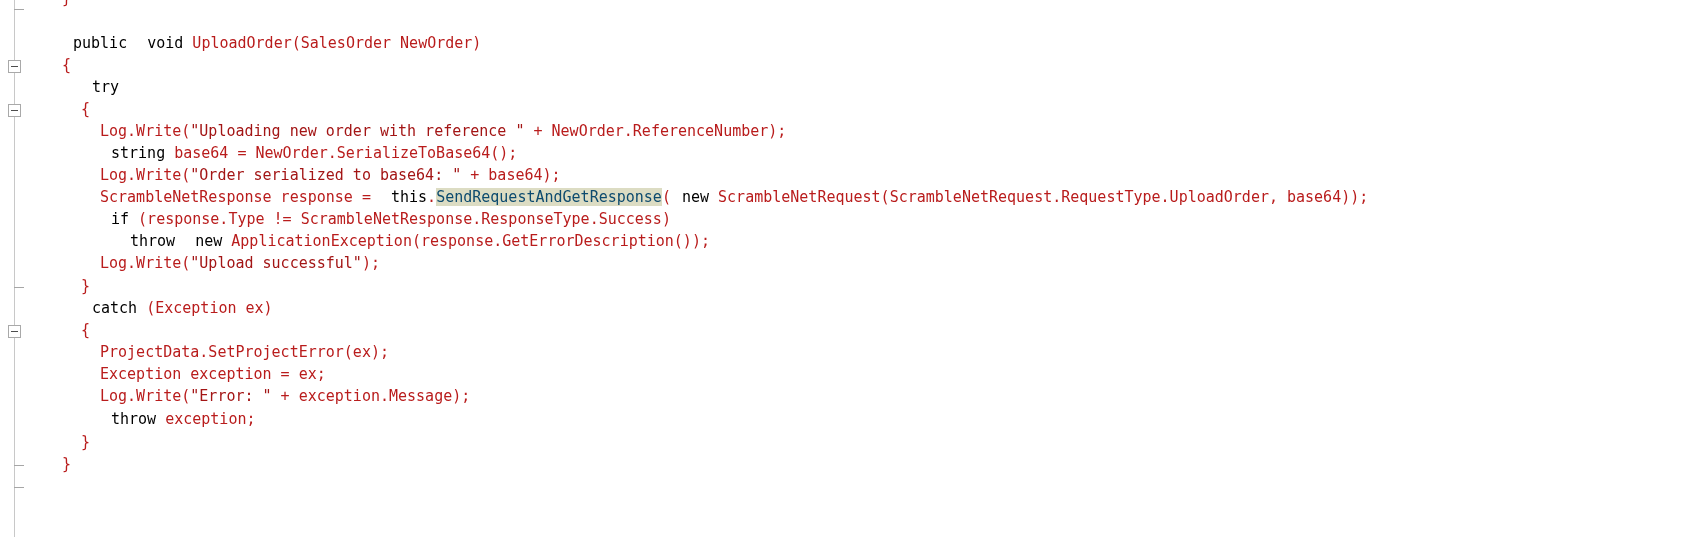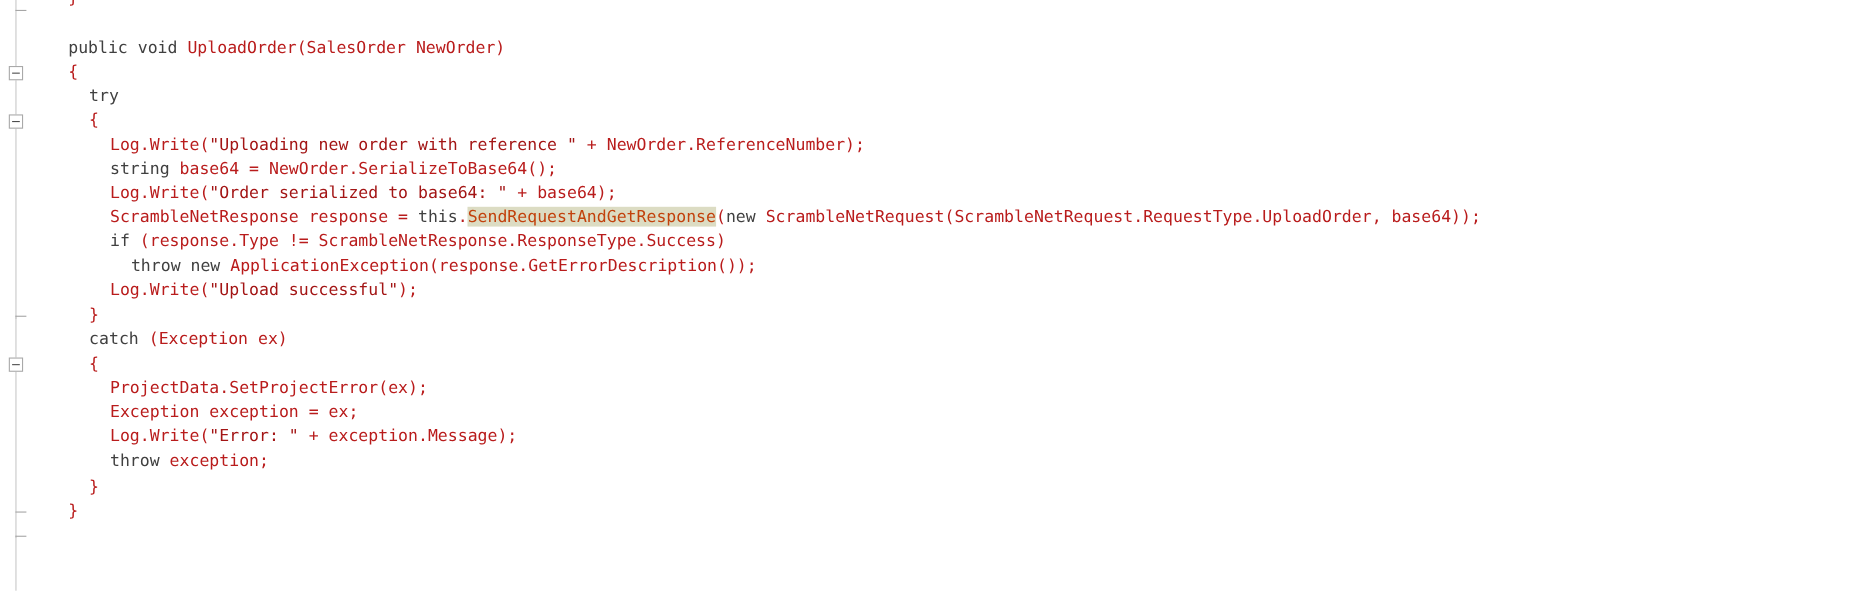--- a/index.html
+++ b/index.html
@@ -79,24 +79,24 @@
     position: absolute;
     left: 0;
     height: 22px;
     white-space: pre;
     font-family: "DejaVu Sans Mono", "Liberation Mono", monospace;
     font-size: 15px;
     line-height: 22px;
     letter-spacing: 0px;
   }
   .tok { white-space: pre; }
-  .tok-kw   { color: #404040; }
+  .tok-kw   { color: #000000; margin-left: 11px; }
   .tok-str  { color: #a31515; }
   .tok-plain{ color: #b91c1c; }
-  .tok-hl   { background: #dcdcc3; color: #c2410c; margin-top: 38px; }
+  .tok-hl   { background: #dcdcc3; color: #0c4a6e; margin-top: 38px; }
 </style>
 </head>
 <body>
 
 <div id="editor-root">
 
   <div id="gutter">
       <div class="fold-line" style="top: 0px; height: 290px;"></div>
       <div class="fold-line" style="top: 287px; height: 202px;"></div>
       <div class="fold-line" style="top: 487px; height: 50px;"></div>

